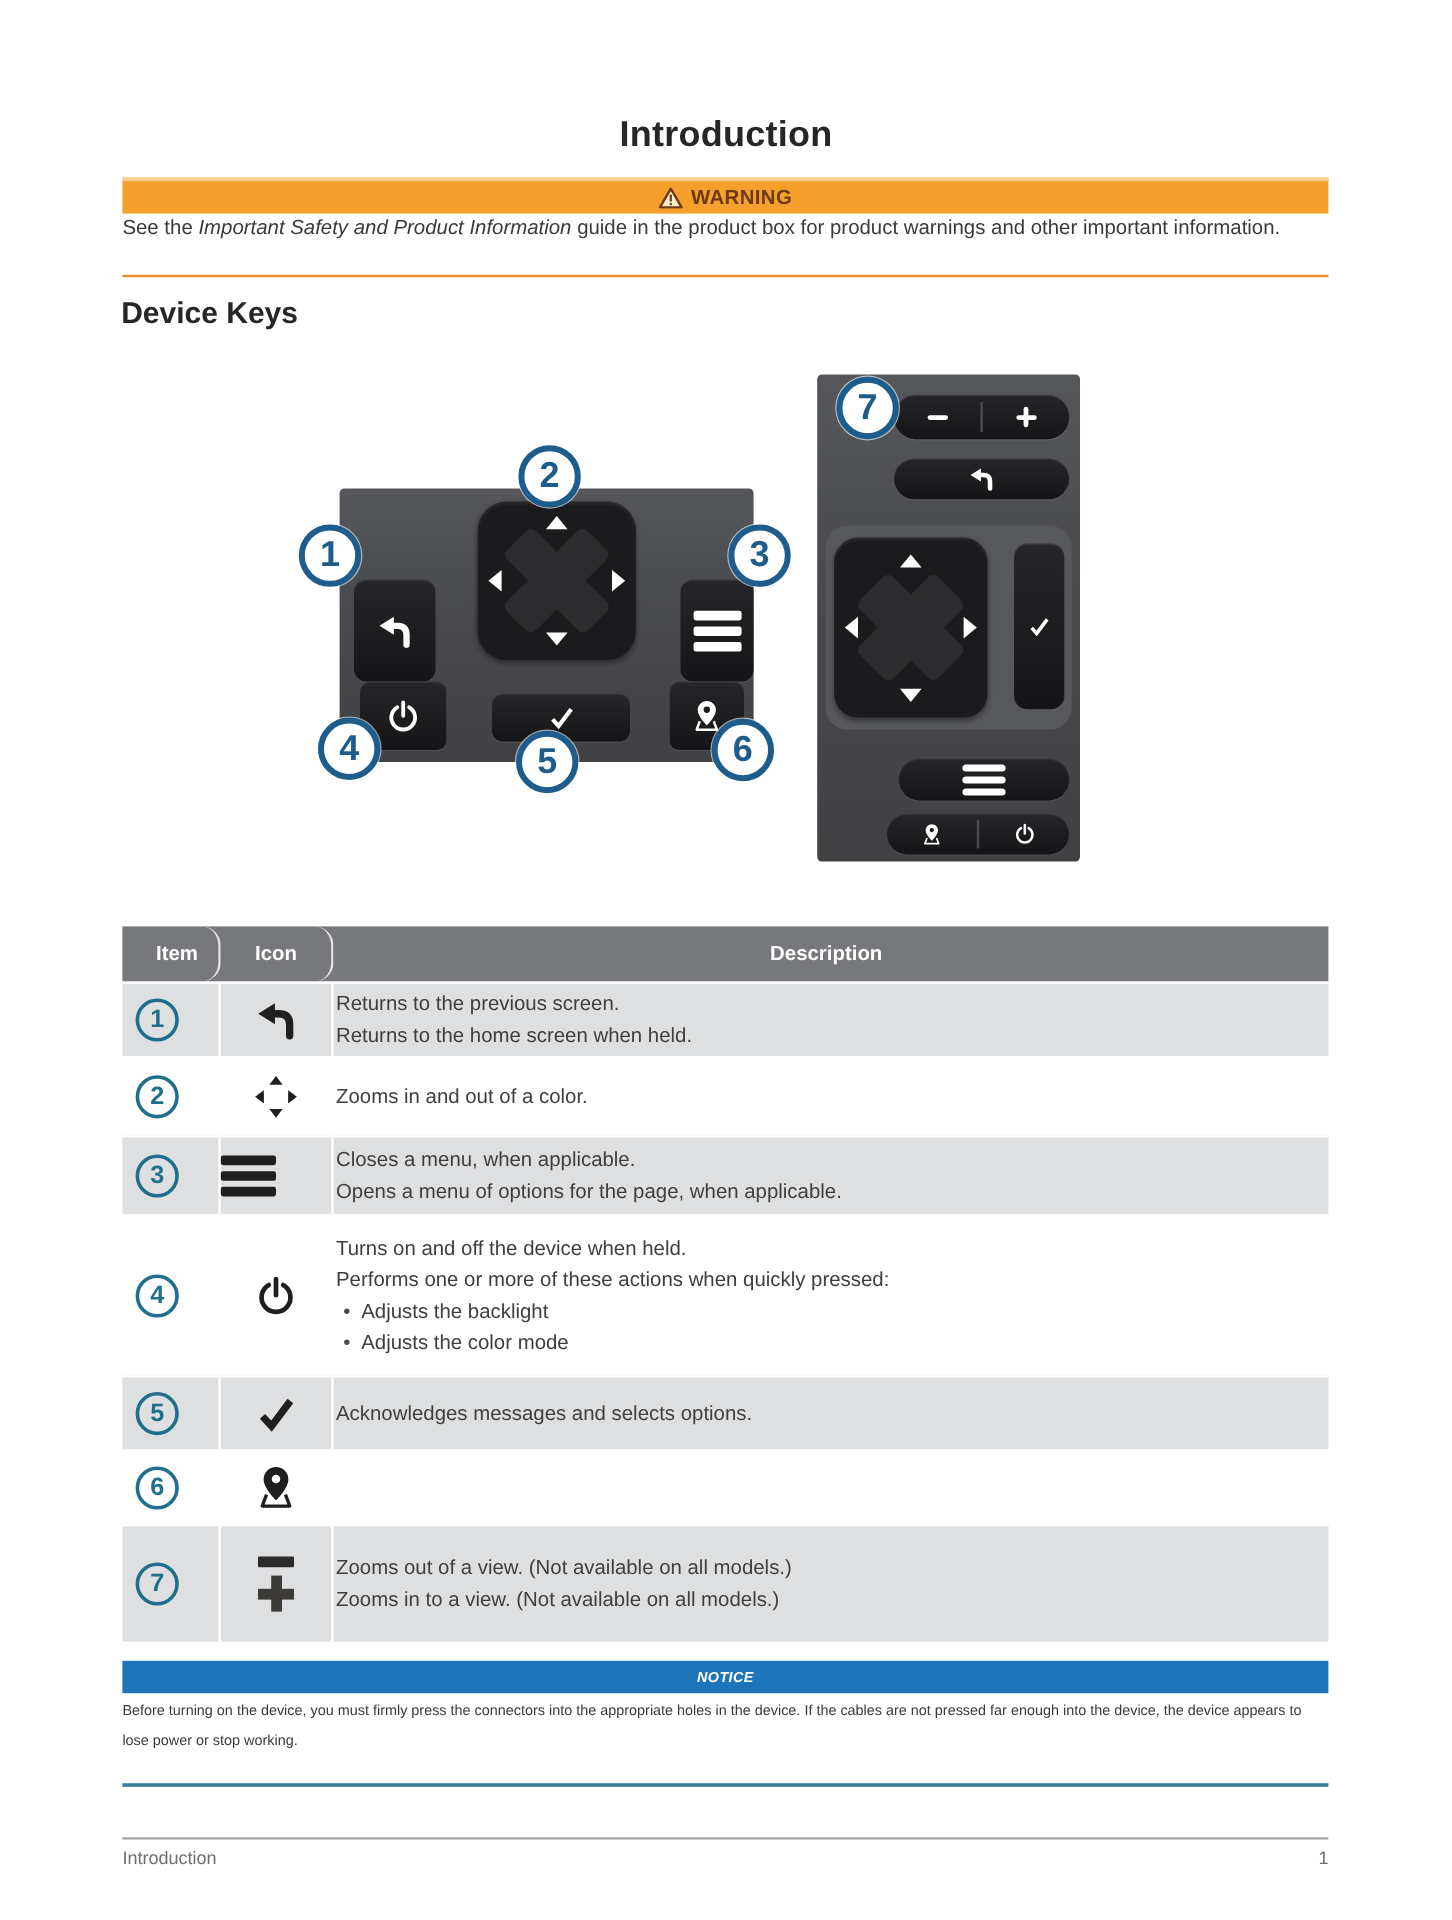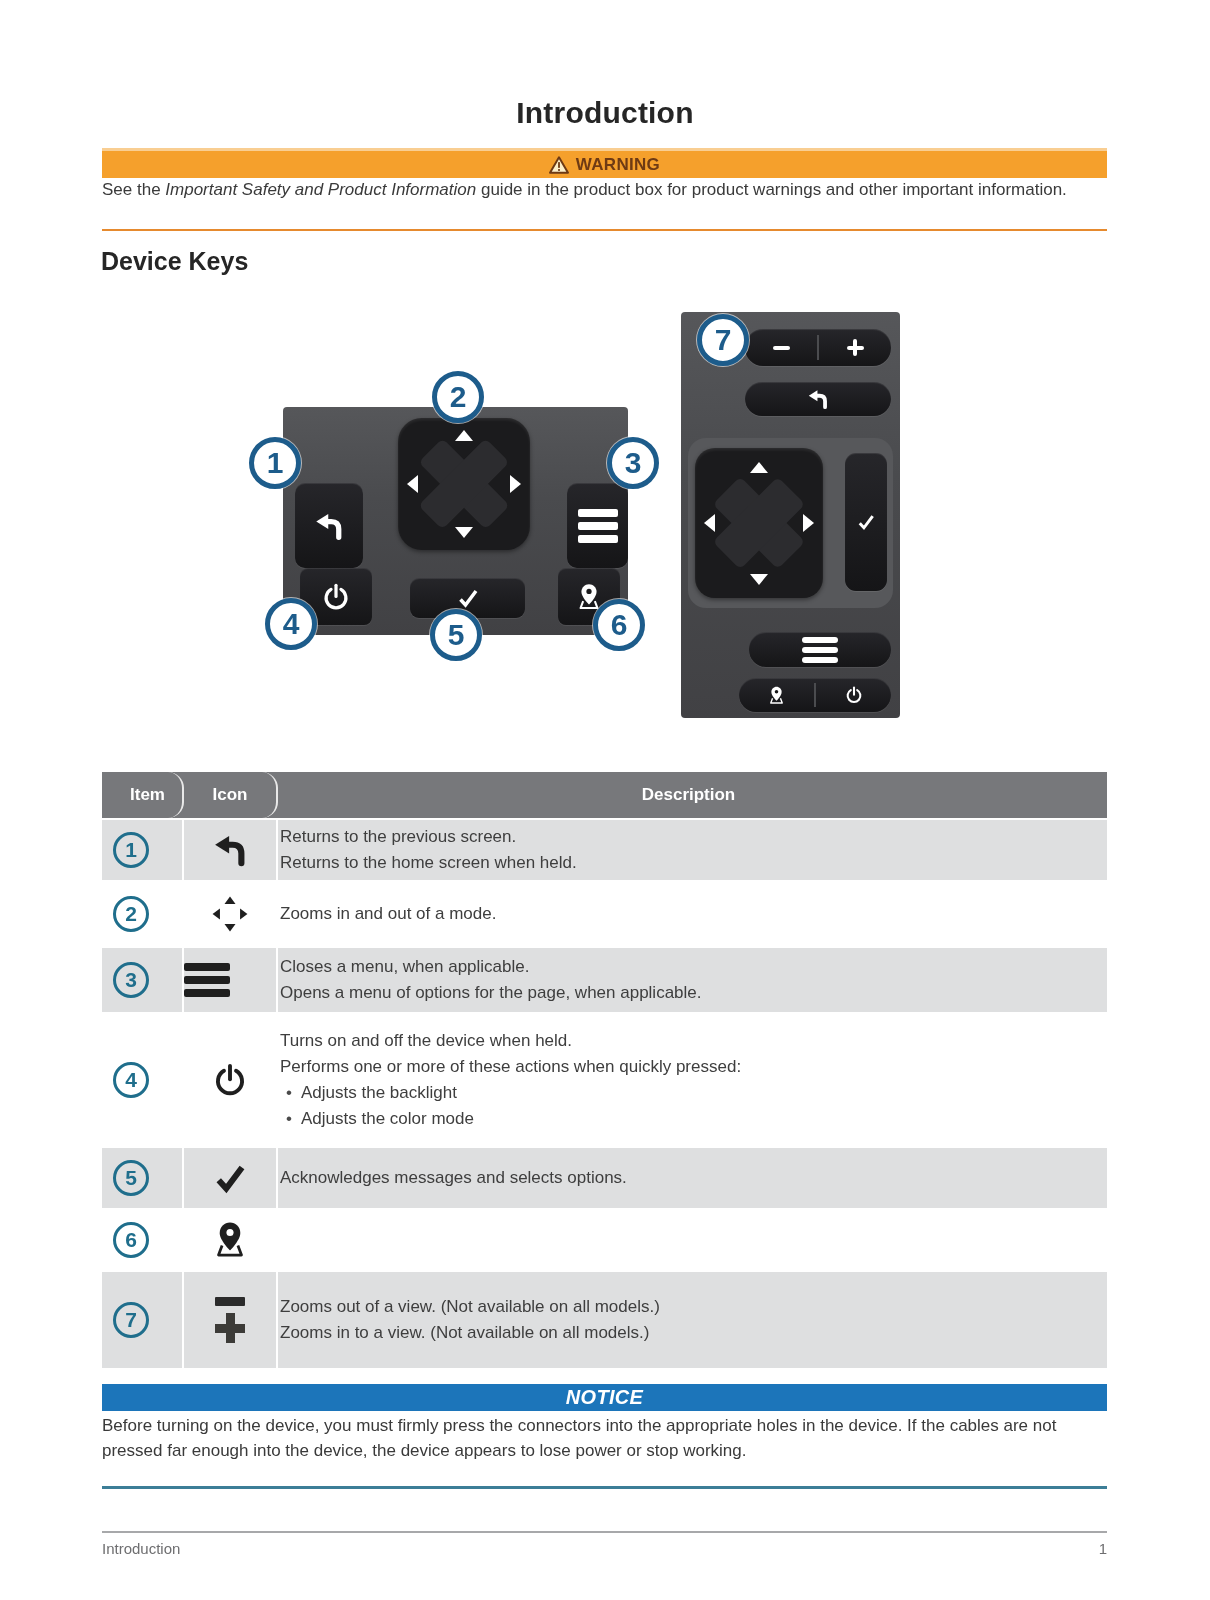--- a/index.html
+++ b/index.html
@@ -102,22 +102,22 @@
   .menu-bars i { display:block; height:8px; background:currentColor; border-radius:2px; }
   .menu-bars.small { width:36px; gap:4px; } .menu-bars.small i { height:6px; border-radius:3px; }
   .bar-minus { width:30px; height:9px; background:#2b2b2b; border-radius:1px; }
   .plus-shape { position:relative; width:30px; height:30px; }
   .plus-shape::before { content:""; position:absolute; left:0; top:10.5px; width:30px; height:9px; background:#3c3b38; }
   .plus-shape::after  { content:""; position:absolute; left:10.5px; top:0; width:9px; height:30px; background:#3c3b38; }
 
   
   .notice-banner { position:absolute; top:1384px; left:102px; width:1005px; height:27px; background:#1C75BA;
                    display:flex; align-items:center; justify-content:center; }
-  .notice-banner span { color:#fff; font-weight:bold; font-style:italic; font-size:20px; letter-spacing:.3px; }
-  .notice-text { position:absolute; top:1413px; left:102px; width:1005px; font-size:17px; line-height:25px; color:#3a3a3a; }
+  .notice-banner span { color:#fff; font-weight:bold; font-style:italic; font-size:12px; letter-spacing:.3px; }
+  .notice-text { position:absolute; top:1413px; left:102px; width:1005px; font-size:12px; line-height:25px; color:#3a3a3a; }
   .rule-teal { position:absolute; top:1486px; left:102px; width:1005px; height:3px; background:#3C7E97; }
   .rule-footer { position:absolute; top:1531px; left:102px; width:1005px; height:2px; background:#A7A8AA; }
   .footer-row { position:absolute; top:1540px; left:102px; width:1005px; display:flex; justify-content:space-between;
                 font-size:15px; color:#6e6e70; }
 </style>
 </head>
 <body>
 
 <div class="page">
 
@@ -302,21 +302,21 @@
           <span class="tbl-icon">
         <svg viewBox="0 0 48 48" width="44" height="44" fill="#1f1f1f">
           <polygon points="24,5 30,13 18,13"></polygon>
           <polygon points="24,43 30,35 18,35"></polygon>
           <polygon points="5,24 13,18 13,30"></polygon>
           <polygon points="43,24 35,18 35,30"></polygon>
         </svg>
           </span>
         </div>
       <div class="td c-desc">
-        <div class="desc-line">Zooms in and out of a mode.</div>
+        <div class="desc-line">Zooms in and out of a color.</div>
       </div>
     </div>
 
     <div class="tr gray r3">
       <div class="td c-item">
           <span class="numcirc">3</span>
         </div>
       <div class="td c-icon">
           <span class="menu-bars" style="color:#1f1f1f;">
             <i></i>

